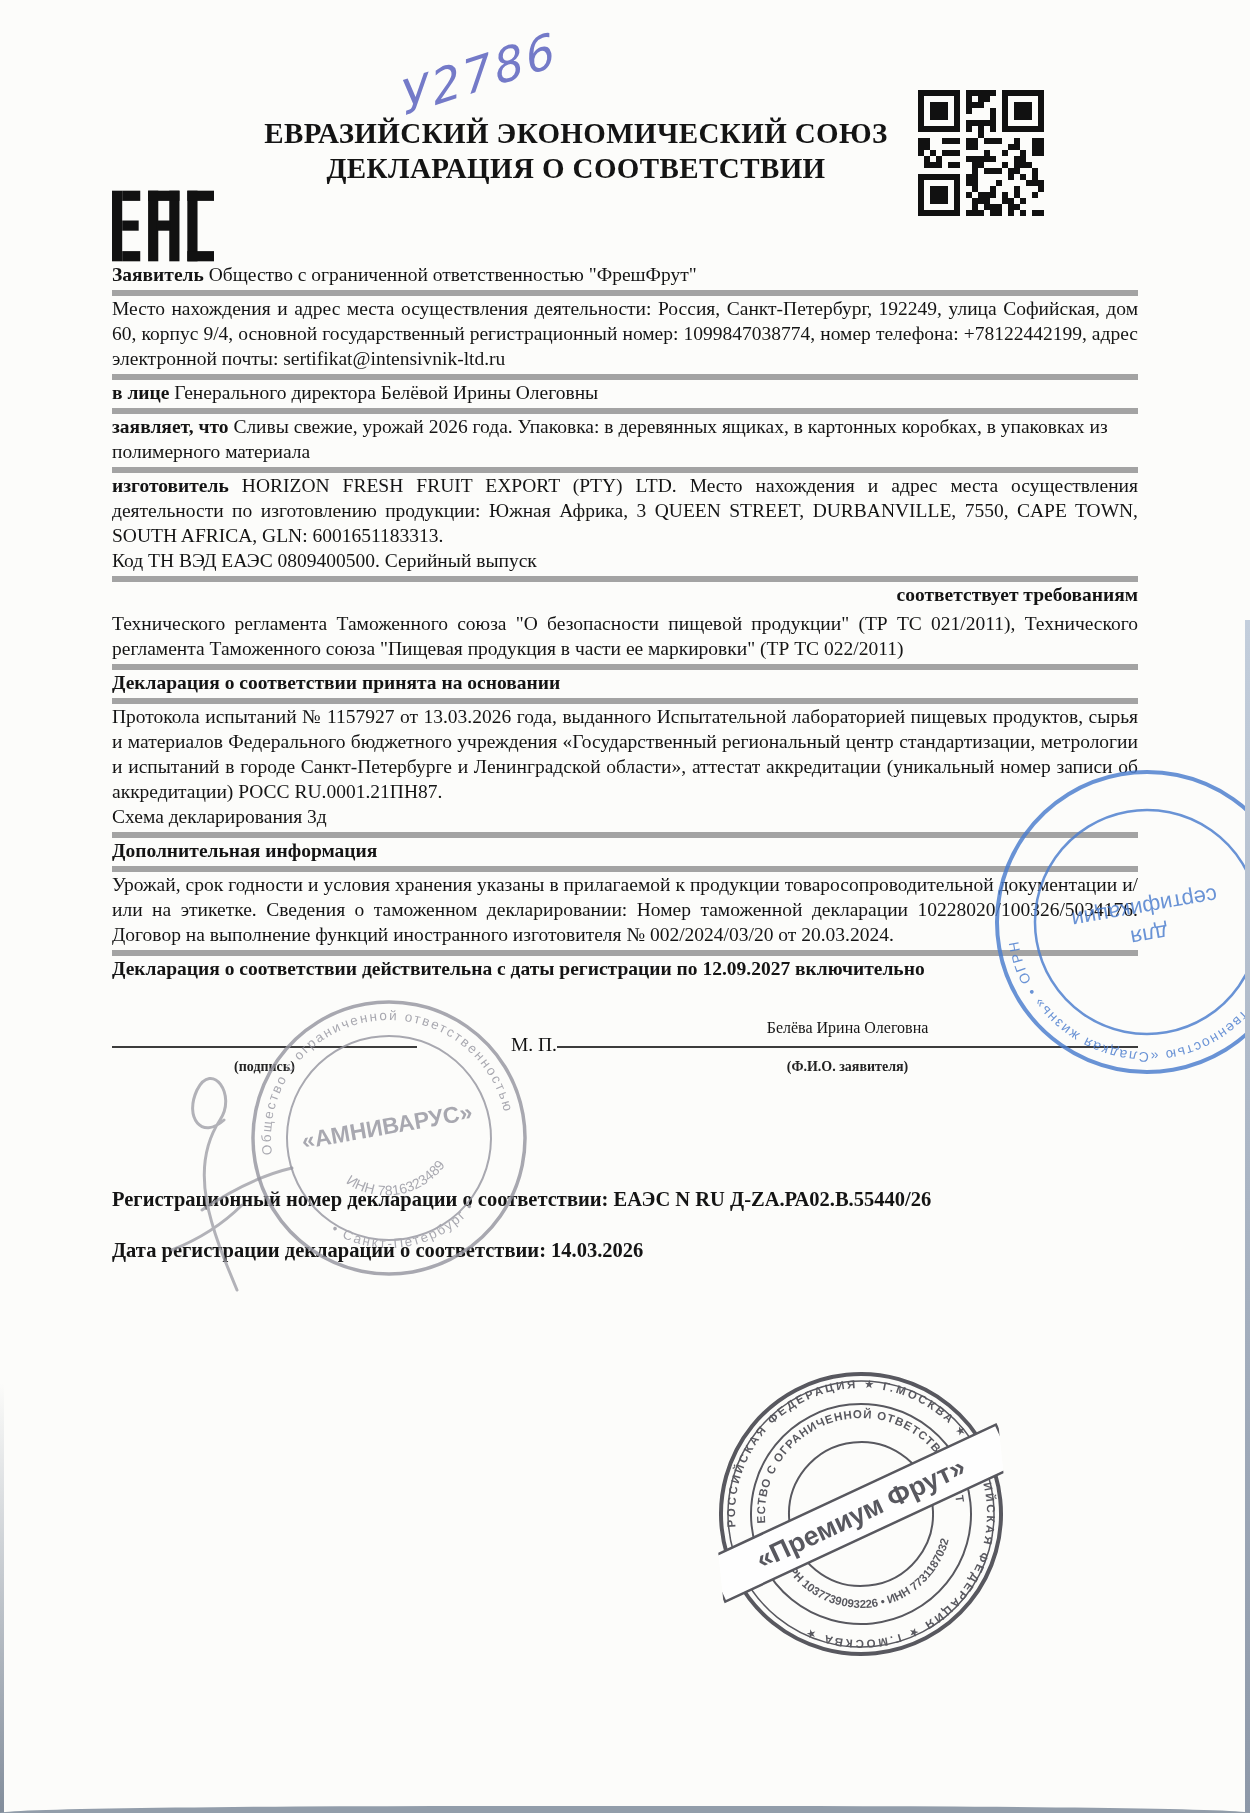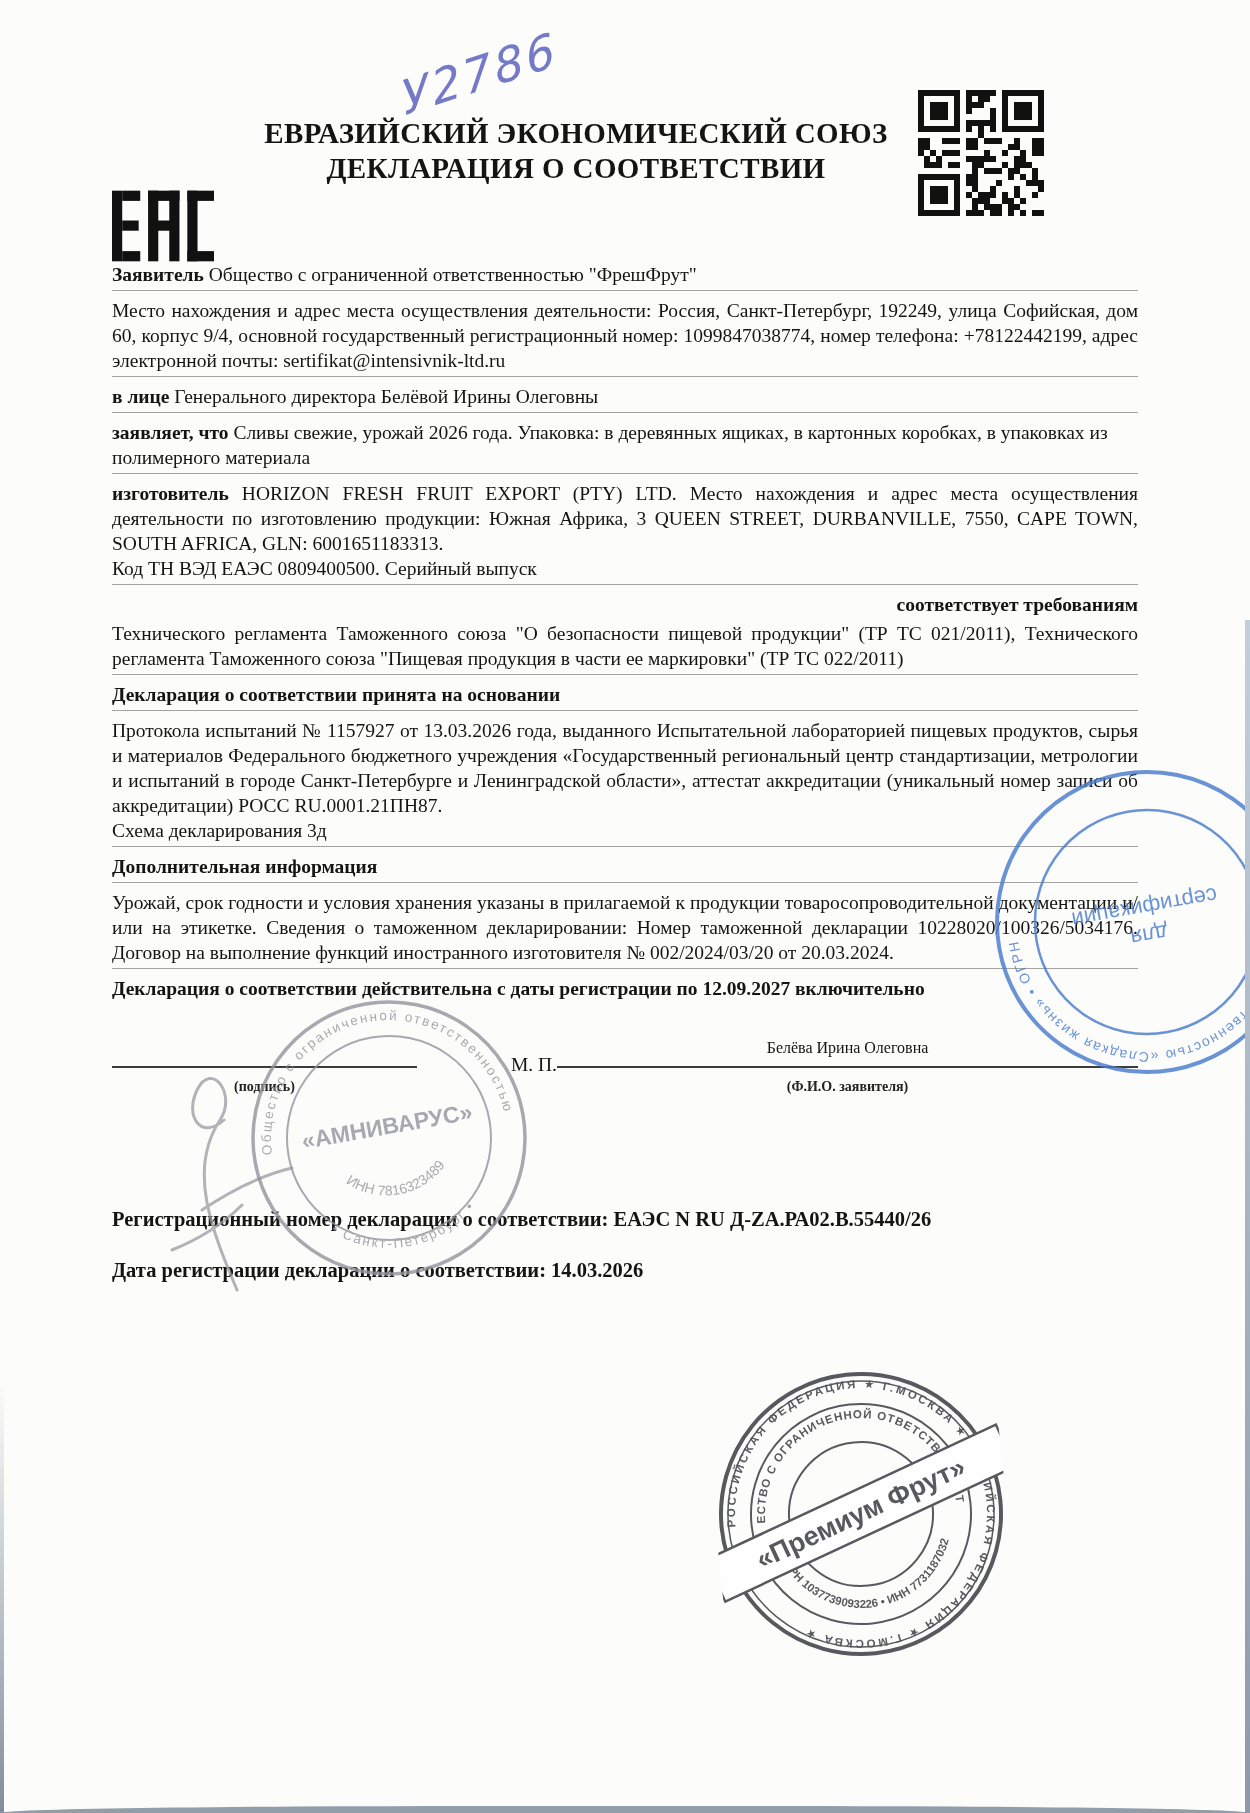--- a/index.html
+++ b/index.html
@@ -18,21 +18,21 @@
                font-style:italic;font-size:47px;letter-spacing:3px;transform:rotate(-18deg) skewX(-8deg);opacity:.85;}
 
   .title{position:absolute;top:116px;left:0;width:1130px;text-align:center;font-weight:bold;
          font-size:29px;line-height:1.2;letter-spacing:.4px;padding-left:11px;}
 
   .qr{position:absolute;left:918px;top:90px;width:126px;height:126px;}
 
   .eac{position:absolute;left:112px;top:184px;width:102px;height:84px;}
 
   .content{position:absolute;left:112px;top:262px;width:1026px;font-size:19.5px;line-height:25px;}
-  .field{padding-bottom:3px;border-bottom:1px solid #a3a3a3;margin-bottom:7px;}
+  .field{padding-bottom:3px;border-bottom:6px solid #a3a3a3;}
   .plain{margin-bottom:4px;text-align:right;}
   .lbl{font-weight:bold;}
   .just{text-align:justify;}
   .bold-line{font-weight:bold;}
 
   .sig-row{display:flex;margin-top:34px;align-items:flex-end;}
   .sig-left{width:305px;}
   .sig-mid{width:140px;text-align:right;padding-bottom:22px;}
   .sig-right{flex:1;}
   .sig-line{border-bottom:2px solid #3c3c3c;height:4px;}

